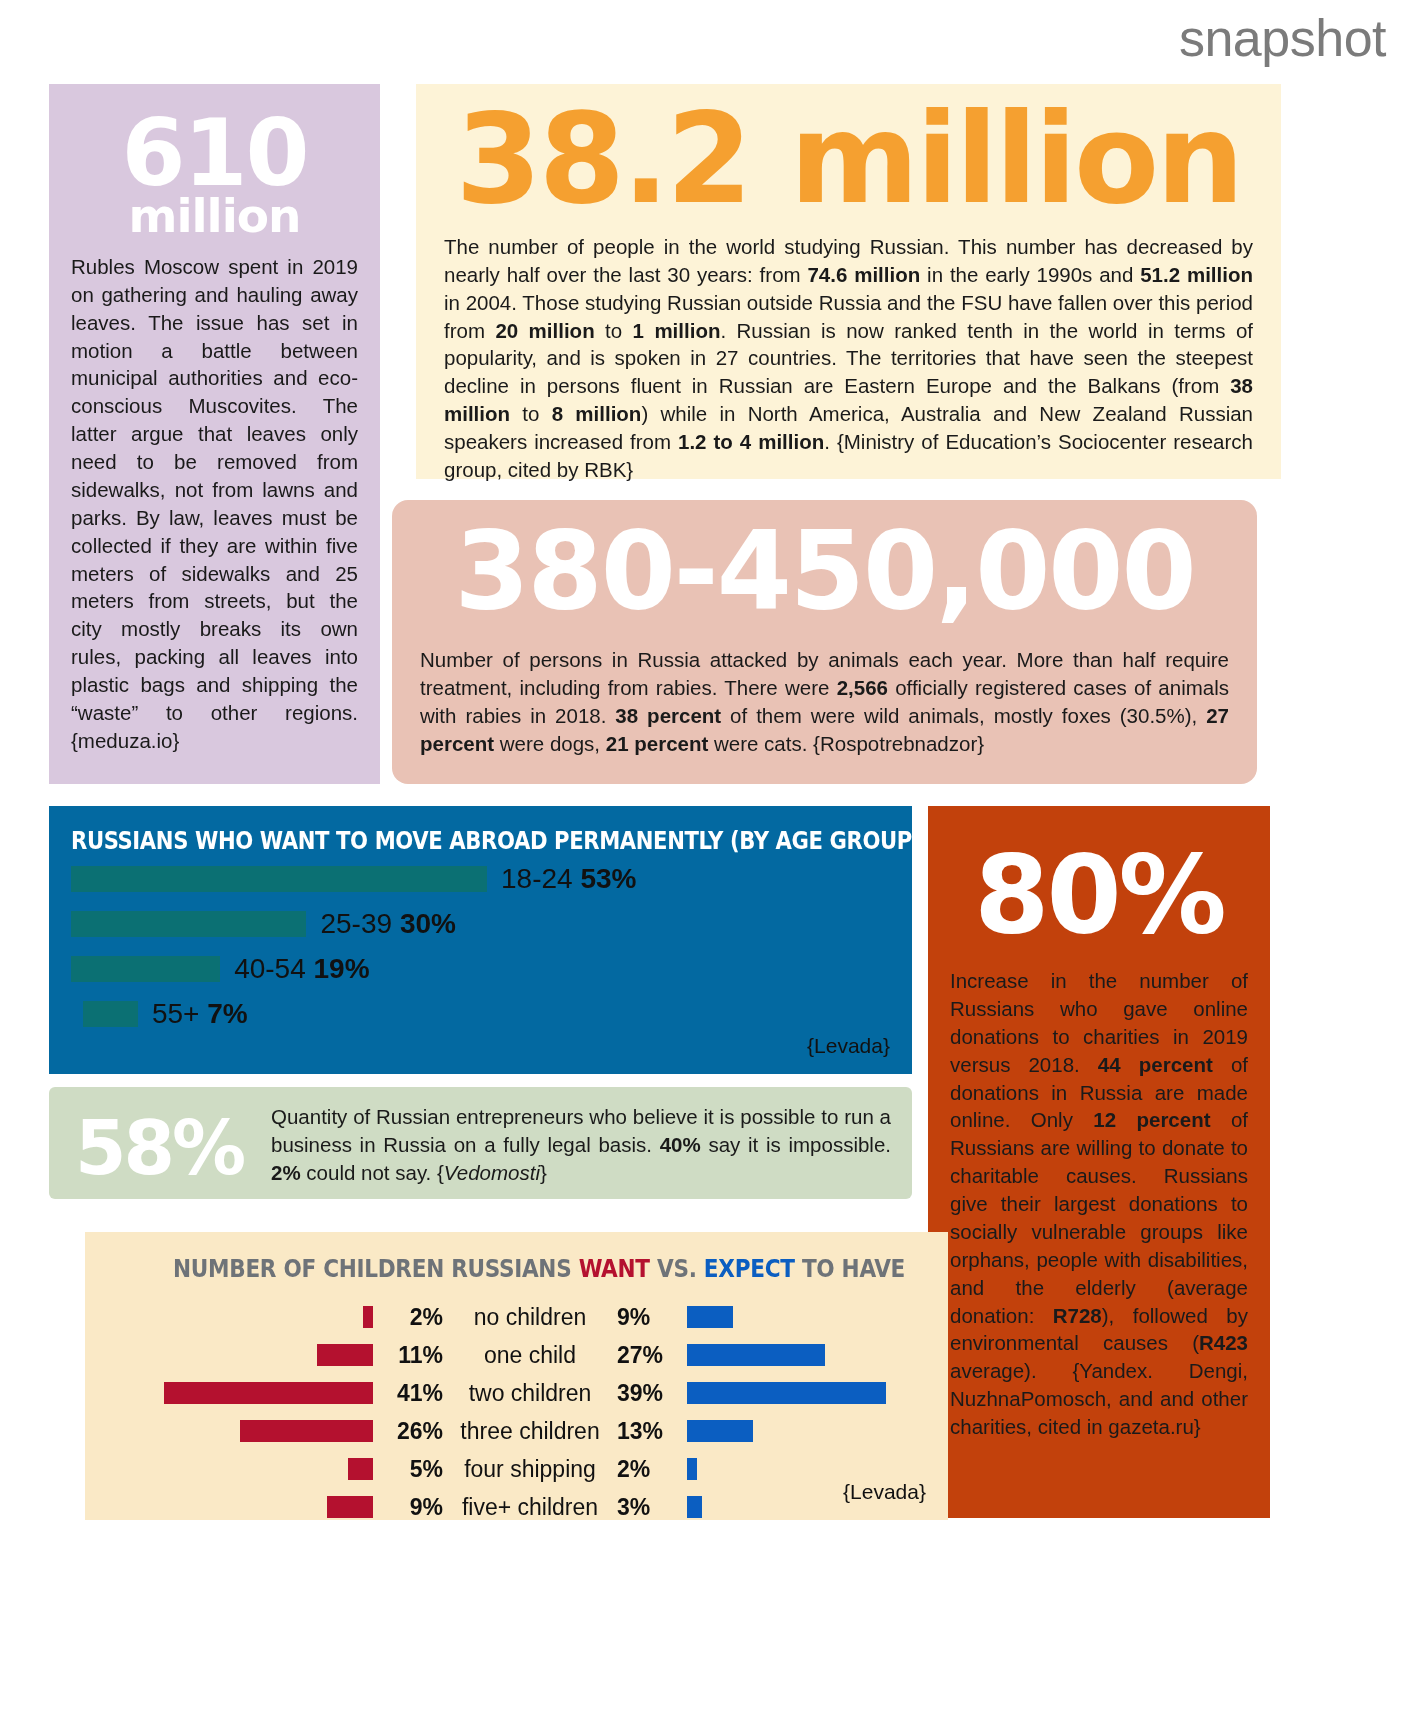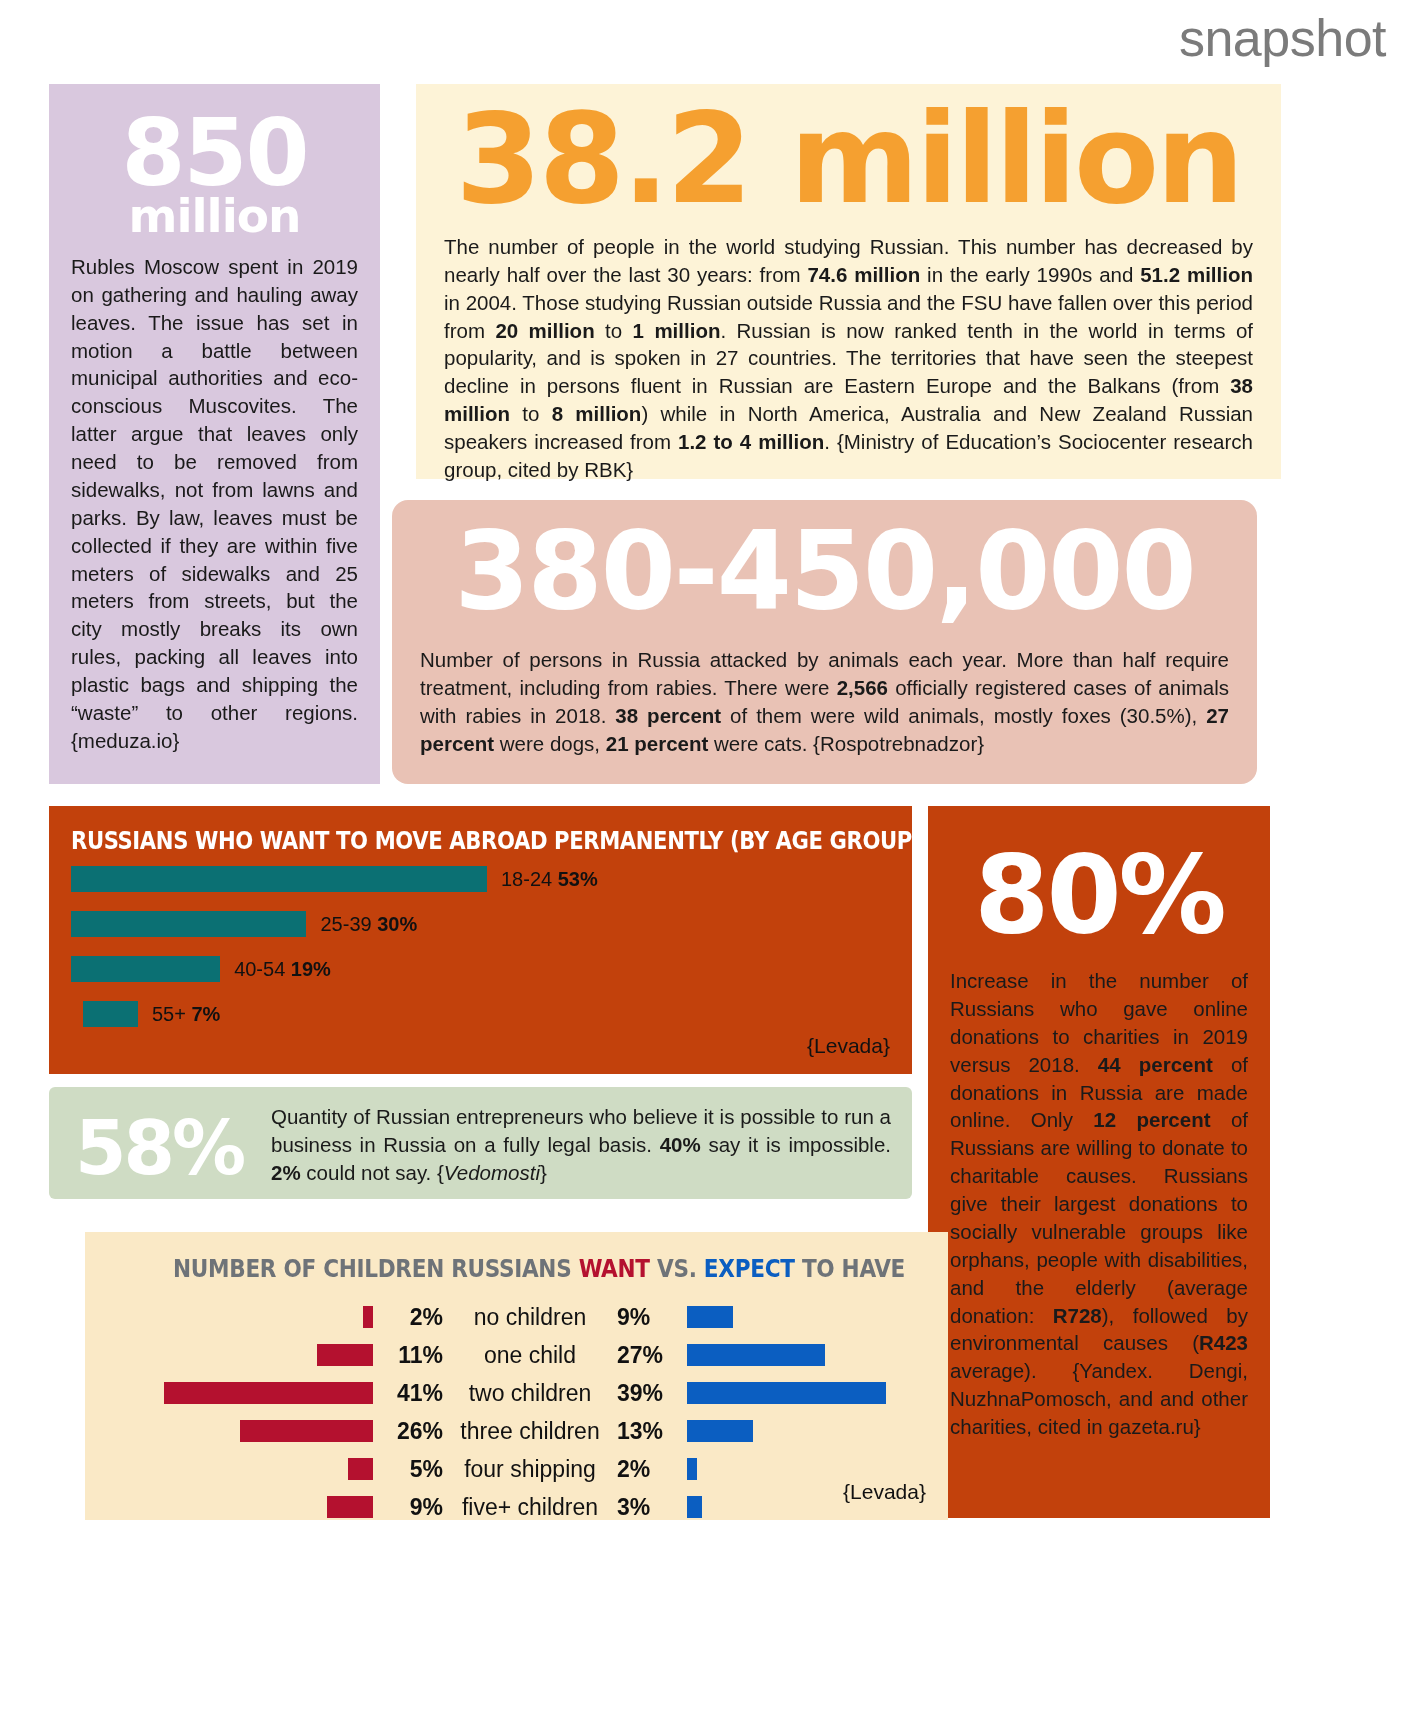--- a/index.html
+++ b/index.html
@@ -52,32 +52,32 @@
 
   
   #p380{left:392px;top:500px;width:865px;height:284px;background:#e9c2b5;padding:2px 28px 0 28px;border-radius:16px;}
   #p380 .num{
     text-align:center;font-size:108px;color:#fff;font-weight:700;
     font-family:"DejaVu Sans",sans-serif;letter-spacing:-2px;line-height:1.28;
   }
   #p380 .body-text{margin-top:6px;}
 
   
-  #page-abroad{left:49px;top:806px;width:863px;height:268px;background:#c2410c;}
+  #page-abroad{left:49px;top:806px;width:863px;height:268px;background:#0369a1;}
   .chart-title{
     font-family:"DejaVu Sans Condensed","DejaVu Sans",sans-serif;
     font-weight:700;font-size:25px;color:#ffffff;letter-spacing:-0.4px;
     position:absolute;left:22px;top:20px;white-space:nowrap;
     transform:scaleX(0.94);transform-origin:left center;
   }
   .agerow{position:absolute;height:26px;display:flex;align-items:center;}
   .agebar{height:26px;background:#0b7073;}
   .agelabel{
     margin-left:14px;font-family:"Liberation Sans Narrow","Liberation Sans",sans-serif;
-    font-size:20px;color:#111;white-space:nowrap;
+    font-size:28px;color:#111;white-space:nowrap;
   }
   .agelabel b{font-weight:700;}
   .source{
     font-family:"Liberation Sans Narrow","Liberation Sans",sans-serif;
     font-size:21px;color:#111;position:absolute;
   }
 
   
   #p80{left:928px;top:806px;width:342px;height:712px;background:#c2410c;padding:13px 22px;}
   #p80 .num{
@@ -122,21 +122,21 @@
 </head>
 <body>
 
 <div class="page">
 
   <div class="header">
     <div class="snapshot">snapshot</div>
   </div>
 
   <div class="panel" id="p850">
-    <div class="num">850</div>
+    <div class="num">610</div>
     <div class="unit">million</div>
     <div class="body-text">Rubles Moscow spent in 2019 on gathering and hauling away leaves. The issue has set in motion a battle between municipal authorities and eco-conscious Muscovites. The latter argue that leaves only need to be removed from sidewalks, not from lawns and parks. By law, leaves must be collected if they are within five meters of sidewalks and 25 meters from streets, but the city mostly breaks its own rules, packing all leaves into plastic bags and shipping the “waste” to other regions. {meduza.io}</div>
   </div>
 
   <div class="panel" id="p382">
     <div class="num">38.2 million</div>
     <div class="body-text">The number of people in the world studying Russian. This number has decreased by nearly half over the last 30 years: from <b>74.6 million</b> in the early 1990s and <b>51.2 million</b> in 2004. Those studying Russian outside Russia and the FSU have fallen over this period from <b>20 million</b> to <b>1 million</b>. Russian is now ranked tenth in the world in terms of popularity, and is spoken in 27 countries. The territories that have seen the steepest decline in persons fluent in Russian are Eastern Europe and the Balkans (from <b>38 million</b> to <b>8 million</b>) while in North America, Australia and New Zealand Russian speakers increased from <b>1.2 to 4 million</b>. {Ministry of Education’s Sociocenter research group, cited by RBK}</div>
   </div>
 
   <div class="panel" id="p380">

